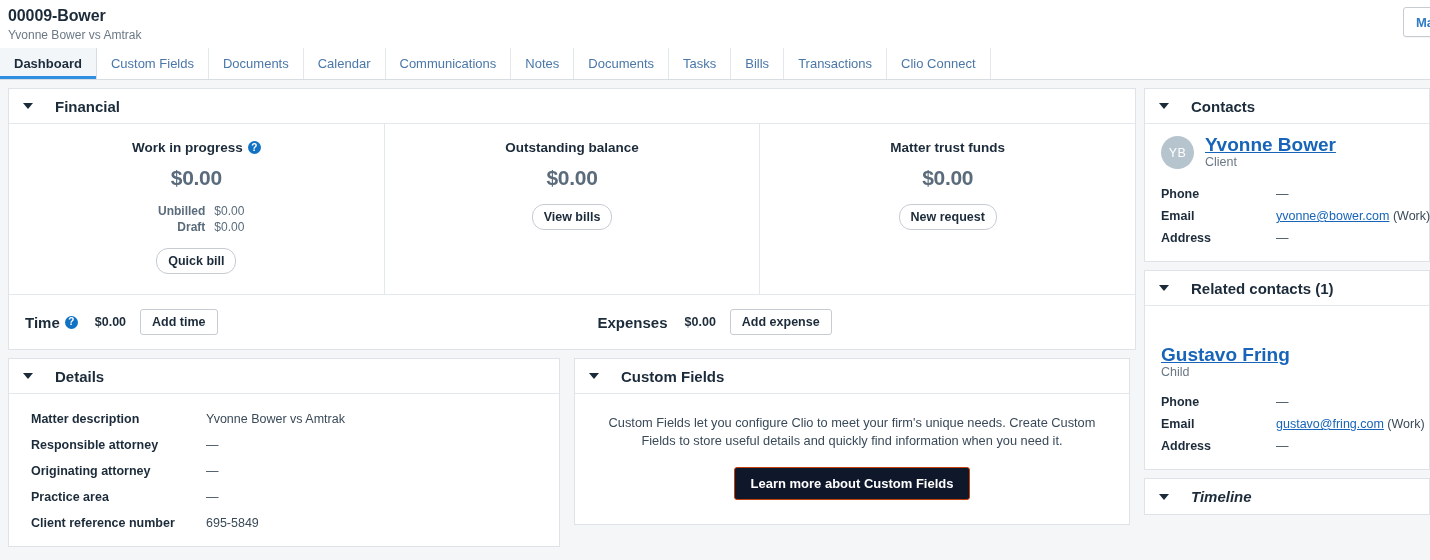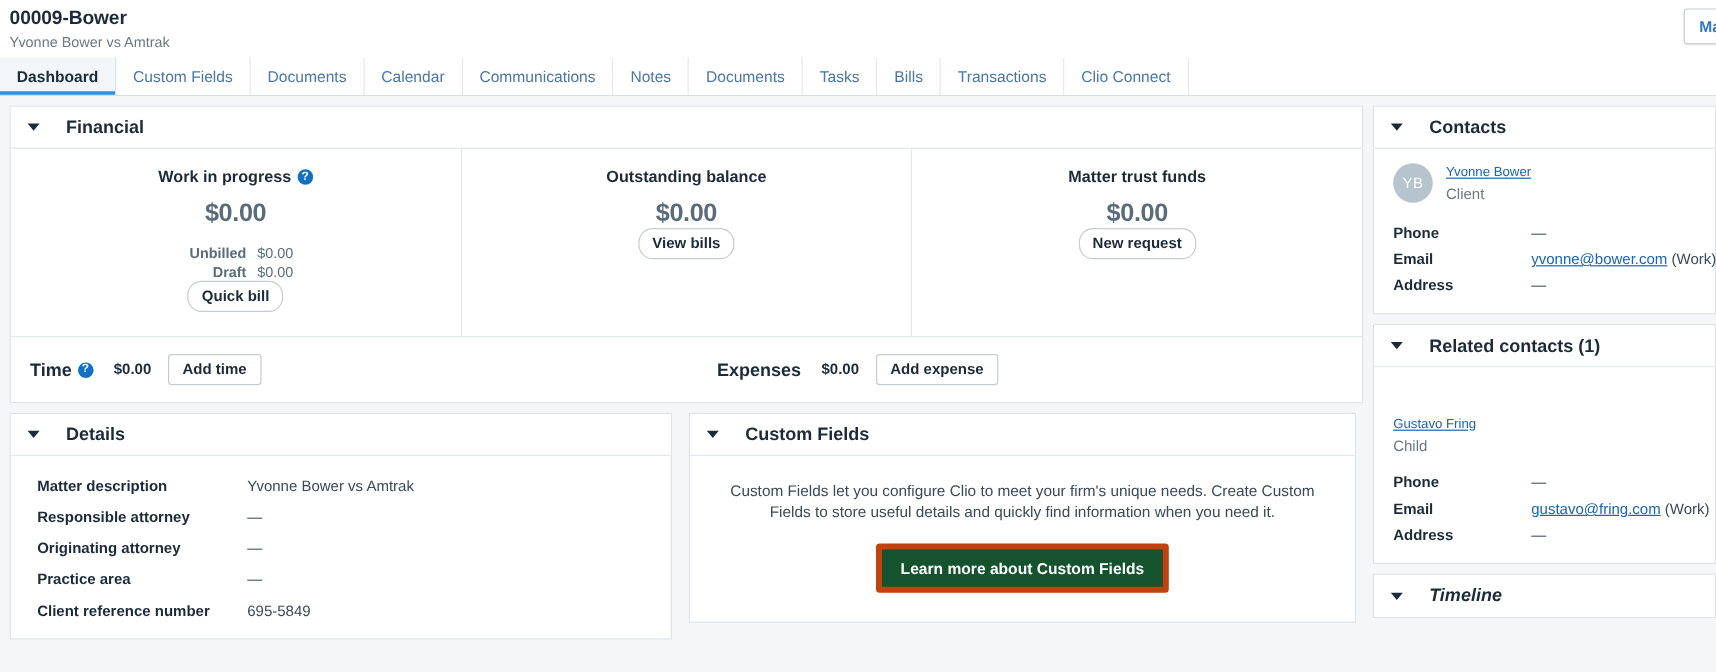--- a/index.html
+++ b/index.html
@@ -179,21 +179,21 @@
     background: #ffffff;
     border: 1px solid #c6ccd2;
     border-radius: 3px;
     font-family: "Liberation Sans", sans-serif;
     font-size: 12.5px;
     font-weight: bold;
     color: #1c2b3a;
     cursor: pointer;
     white-space: nowrap;
   }
-  .btn-mt { margin-top: 0; border-radius: 12px; }
+  .btn-mt { margin-top: 14px; border-radius: 12px; }
 
   .timeexp-row {
     display: flex;
     align-items: center;
     border-top: 1px solid #e3e8ec;
     padding: 14px 16px;
   }
   .te-group { display: flex; align-items: center; }
   .te-label {
     font-size: 15px;
@@ -246,22 +246,22 @@
   .cf-body { padding: 20px 28px 24px; text-align: center; }
   .cf-text {
     font-size: 12.8px;
     color: #3a4a59;
     line-height: 1.42;
   }
   .btn-primary {
     display: inline-block;
     margin-top: 17px;
     padding: 8px 16px;
-    background: #14532d;
-    border: 5px solid #c2410c;
+    background: #0f172a;
+    border: 1px solid #c2410c;
     border-radius: 3px;
     font-family: "Liberation Sans", sans-serif;
     font-size: 13px;
     font-weight: bold;
     color: #ffffff;
     cursor: pointer;
   }
 
   
   .contact-body { padding: 12px 0 12px; }
@@ -277,22 +277,22 @@
     border-radius: 50%;
     background: #b6c4ce;
     color: #ffffff;
     font-size: 12.5px;
     display: flex;
     align-items: center;
     justify-content: center;
     letter-spacing: 0.4px;
   }
   .contact-name {
-    font-size: 11px;
-    font-weight: normal;
+    font-size: 19px;
+    font-weight: bold;
     color: #1764b8;
     text-decoration: underline;
     cursor: pointer;
     display: block;
     line-height: 17px;
   }
   .contact-role {
     font-size: 12.5px;
     color: #6b7885;
     margin-top: 2px;

